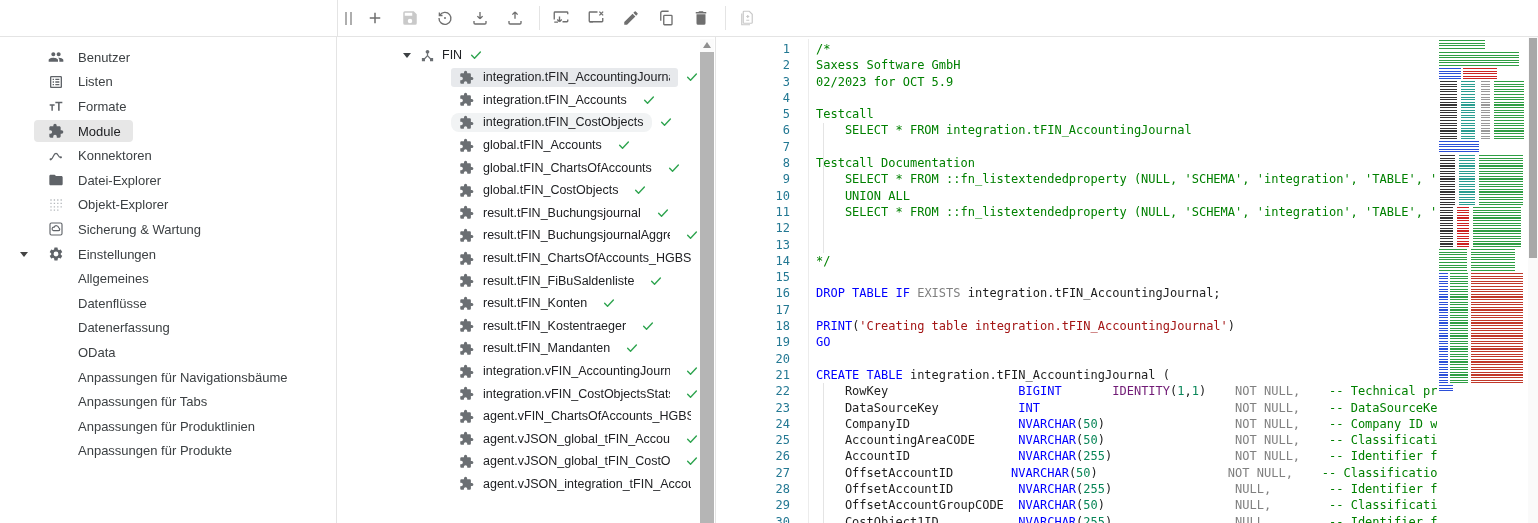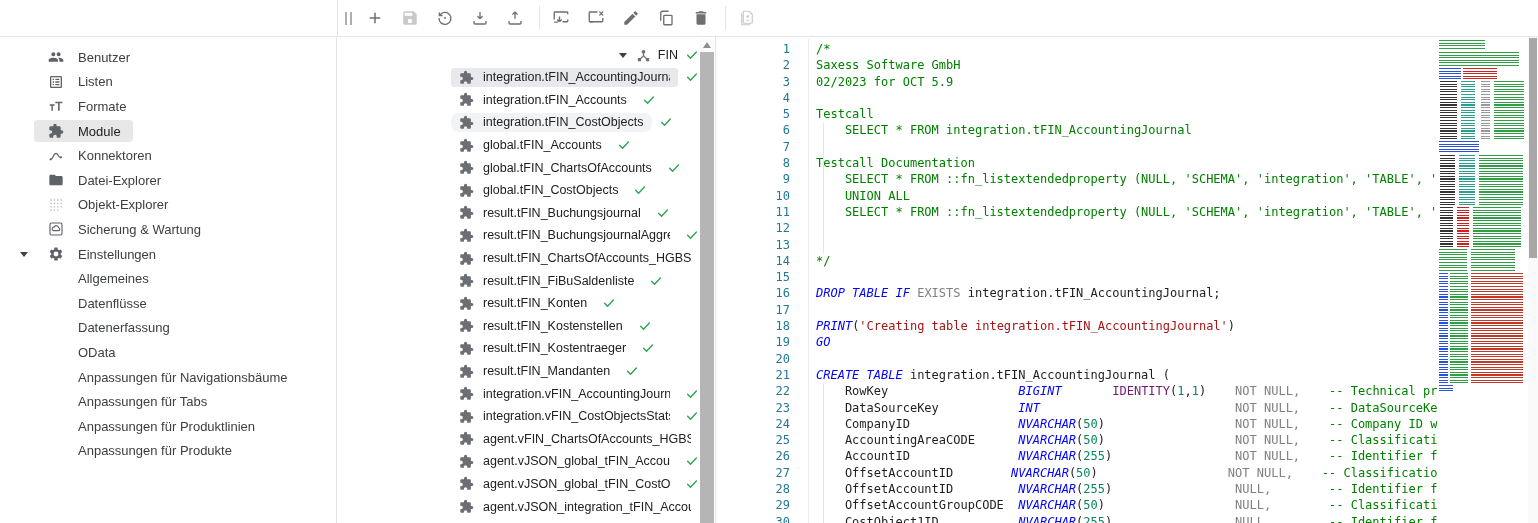--- a/index.html
+++ b/index.html
@@ -27,21 +27,21 @@
   .sb-icon svg{width:16px;height:16px;}
   .sb-label{font-size:13px;color:#3c4043;white-space:nowrap;}
   .sb-row.selected .sb-label{color:#202124;}
   .sb-row.sub .sb-inner{padding-left:44px;align-items:flex-end;}
   .sb-caret{position:absolute;left:20px;top:50%;margin-top:-2px;width:0;height:0;
             border-left:4px solid transparent;border-right:4px solid transparent;border-top:5px solid #444;}
   
   .tree-panel{position:relative;width:338px;flex:0 0 auto;border-right:1px solid #e4e4e4;box-sizing:border-box;
               padding-top:7px;overflow:hidden;background:#fff;}
   .tree-clip{position:absolute;left:0;top:7px;right:16px;bottom:0;overflow:hidden;}
-  .tr-root{height:22px;display:flex;align-items:center;padding-left:25px;font-size:12.5px;color:#202124;cursor:pointer;white-space:nowrap;justify-content:flex-end;}
+  .tr-root{height:22px;display:flex;align-items:center;padding-left:25px;font-size:12.5px;color:#202124;cursor:pointer;white-space:nowrap;}
   .tr-caret{width:0;height:0;border-left:4px solid transparent;border-right:4px solid transparent;
             border-top:5px solid #3c4043;margin-right:9px;}
   .tr-root-icon{width:15px;height:15px;color:#6b6f73;margin-right:7px;display:flex;}
   .tr-root-icon svg{width:15px;height:15px;}
   .tr-row{height:22.6px;display:flex;align-items:center;margin-left:73px;cursor:pointer;white-space:nowrap;}
   .tr-pill{display:flex;align-items:center;padding:2px 8px;border-radius:3px;min-width:0;}
   .tr-row.selected .tr-pill{background:#e7e9ec;}
   .tr-row.hover .tr-pill{background:#f1f3f4;border-radius:8px;}
   .tr-icon{width:15px;height:15px;color:#6b6f73;margin-right:9px;flex:0 0 auto;display:flex;}
   .tr-icon svg{width:15px;height:15px;}
@@ -55,21 +55,21 @@
   .tree-scroll .thumb{position:absolute;top:13px;left:0;right:0;bottom:0;background:#b5b5b5;}
   
   .editor{position:relative;flex:1 1 auto;background:#fff;overflow:hidden;}
   .codepane{position:absolute;left:0;top:0;right:101px;bottom:0;overflow:hidden;padding-top:4px;
             font-family:"DejaVu Sans Mono","Liberation Mono",monospace;font-size:12px;line-height:16.3px;}
   .gutter-sep{position:absolute;left:51px;top:2px;bottom:0;width:1px;background:#ececec;}
   .indent-guide{position:absolute;width:1px;background:#e4e4e4;left:66px;}
   .cl{display:flex;height:16.3px;}
   .ln{flex:0 0 33px;text-align:right;color:#237893;user-select:none;}
   .lc{white-space:pre;padding-left:26px;color:#1e1e1e;}
-  .c{color:#008000;} .k{color:#0000ff;font-style:italic;} .s{color:#a31515;text-align:center;}
+  .c{color:#008000;} .k{color:#0000ff;} .s{color:#a31515;text-align:center;}
   .n{color:#098658;} .g{color:#808080;margin-top:28px;} .m{color:#701a75;text-align:right;} .t{color:#1e1e1e;}
   
   .minimap{position:absolute;top:2px;right:10px;width:91px;height:356px;background:#fff;cursor:pointer;}
   .mm-section{position:relative;width:100%;}
   .mm-strip{position:absolute;top:1px;bottom:1px;}
   
   .vscroll{position:absolute;top:0;right:0;width:10px;height:100%;background:#fafafa;}
   .vthumb{position:absolute;top:1px;left:1px;width:8px;height:220px;background:#a8a8a8;}
 </style>
 </head>
@@ -494,35 +494,20 @@
               </svg>
             </span>
           </div>
           <div class="tr-row">
             <span class="tr-pill">
               <span class="tr-icon">
                 <svg viewBox="0 0 24 24" fill="currentColor">
                   <path d="M20.5 11H19V7c0-1.1-.9-2-2-2h-4V3.5a2.5 2.5 0 0 0-5 0V5H4c-1.1 0-2 .9-2 2v3.8h1.5a2.7 2.7 0 0 1 0 5.4H2V20c0 1.1.9 2 2 2h3.8v-1.5a2.7 2.7 0 0 1 5.4 0V22H17c1.1 0 2-.9 2-2v-4h1.5a2.5 2.5 0 0 0 0-5z"></path>
                 </svg>
               </span>
-              <span class="tr-label">result.tFIN_Kostenstellen</span>
-            </span>
-            <span class="tr-check">
-              <svg viewBox="0 0 24 24" fill="none" stroke="#2ea44f" stroke-width="2.4" stroke-linecap="round" stroke-linejoin="round">
-                <path d="M4.5 12.5l5 5L19.5 7"></path>
-              </svg>
-            </span>
-          </div>
-          <div class="tr-row">
-            <span class="tr-pill">
-              <span class="tr-icon">
-                <svg viewBox="0 0 24 24" fill="currentColor">
-                  <path d="M20.5 11H19V7c0-1.1-.9-2-2-2h-4V3.5a2.5 2.5 0 0 0-5 0V5H4c-1.1 0-2 .9-2 2v3.8h1.5a2.7 2.7 0 0 1 0 5.4H2V20c0 1.1.9 2 2 2h3.8v-1.5a2.7 2.7 0 0 1 5.4 0V22H17c1.1 0 2-.9 2-2v-4h1.5a2.5 2.5 0 0 0 0-5z"></path>
-                </svg>
-              </span>
               <span class="tr-label">result.tFIN_Kostentraeger</span>
             </span>
             <span class="tr-check">
               <svg viewBox="0 0 24 24" fill="none" stroke="#2ea44f" stroke-width="2.4" stroke-linecap="round" stroke-linejoin="round">
                 <path d="M4.5 12.5l5 5L19.5 7"></path>
               </svg>
             </span>
           </div>
           <div class="tr-row">
             <span class="tr-pill">

